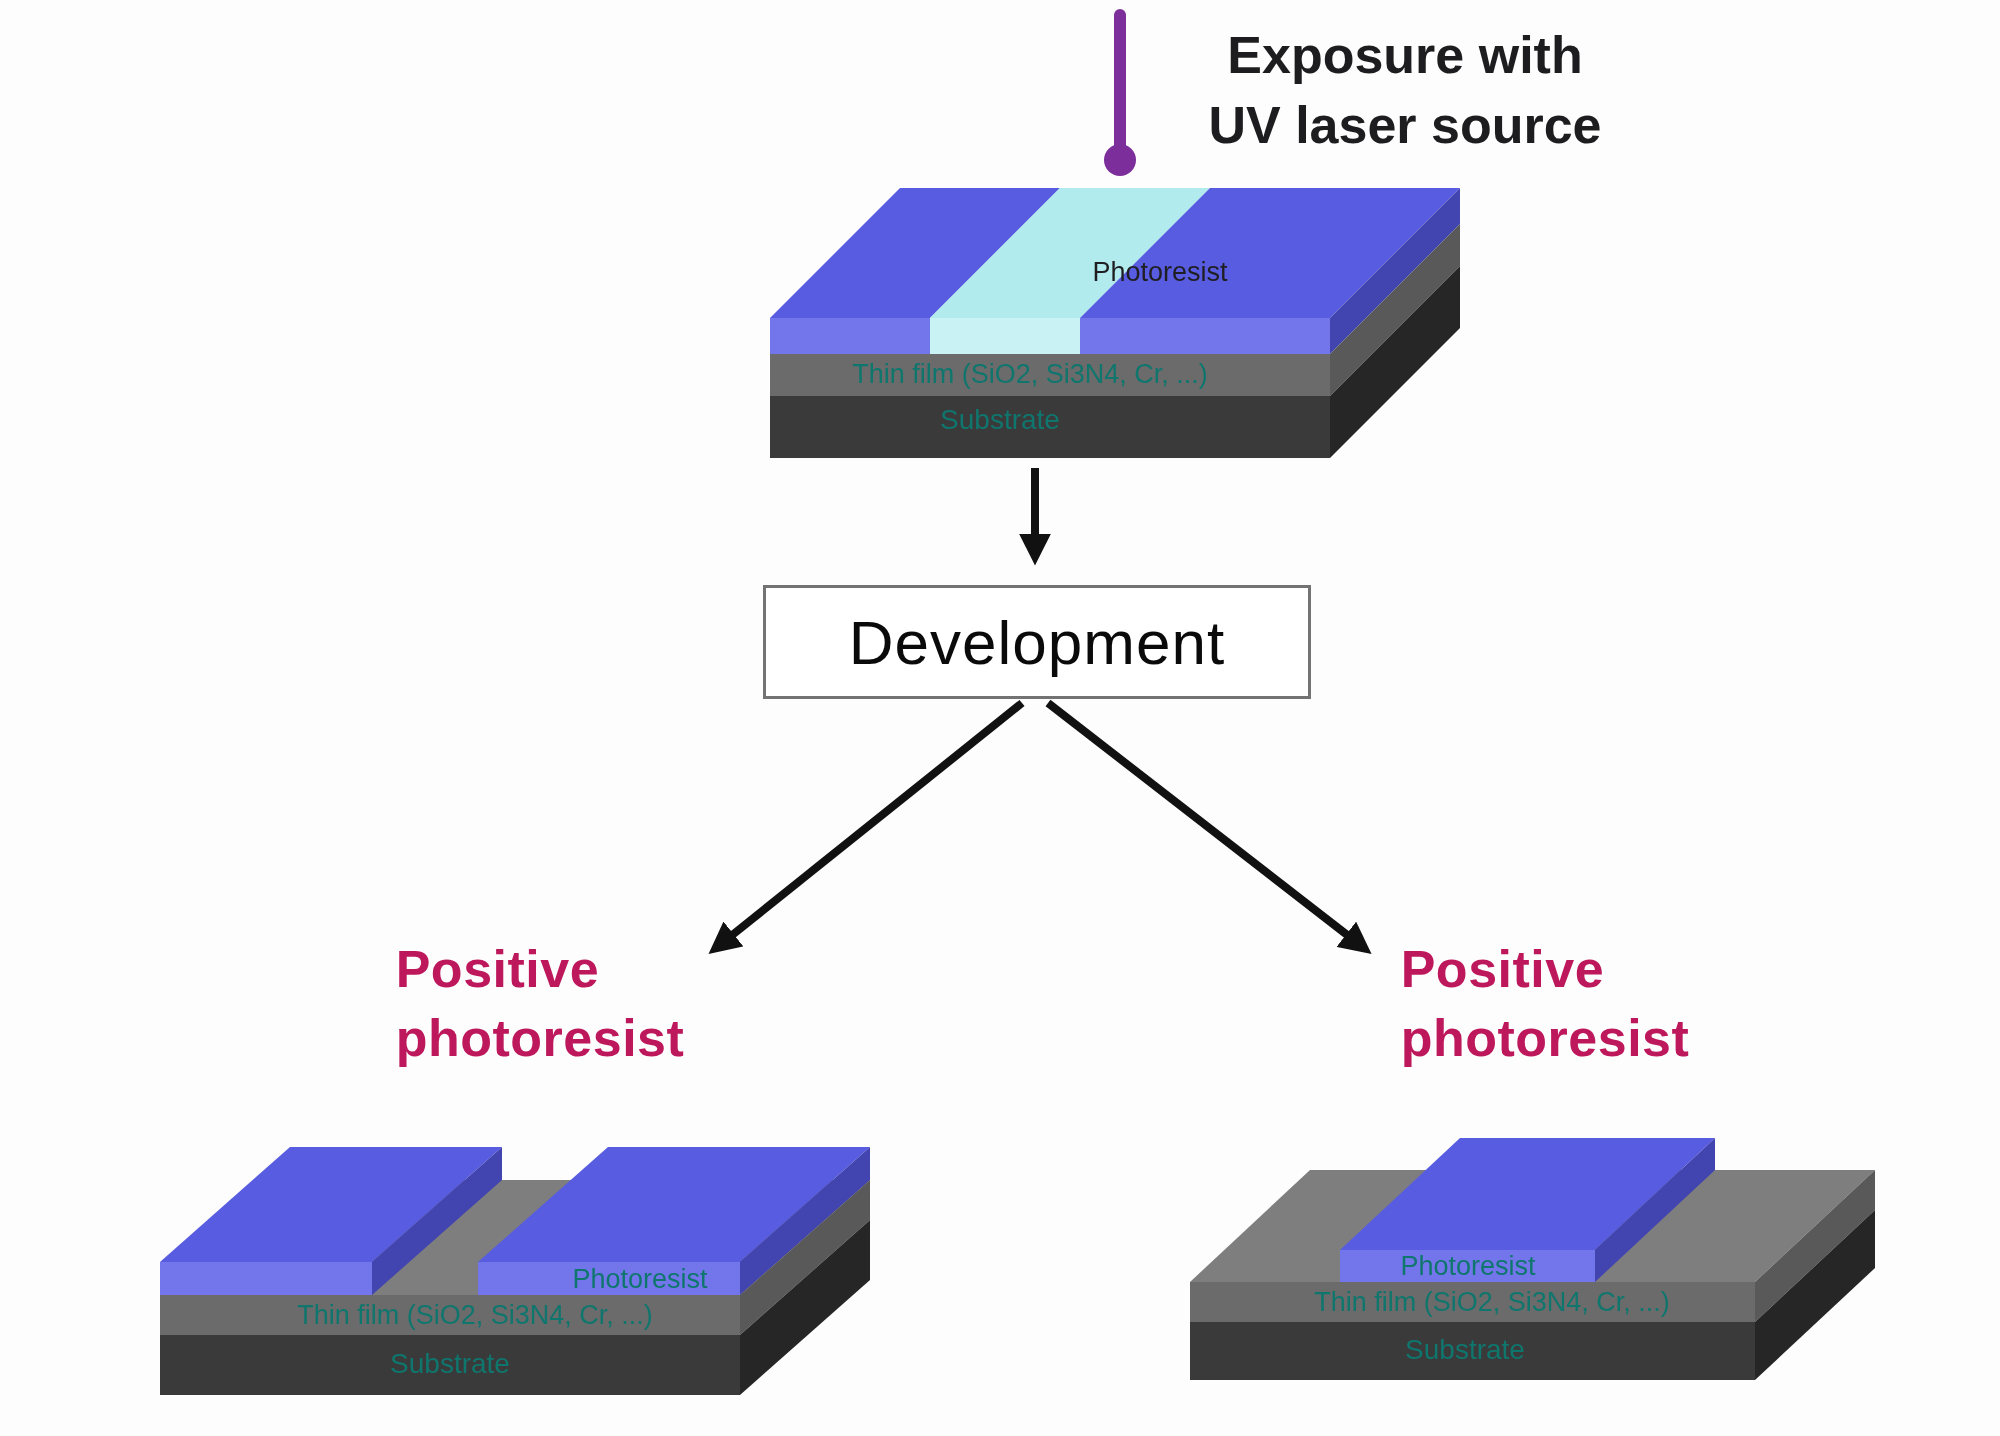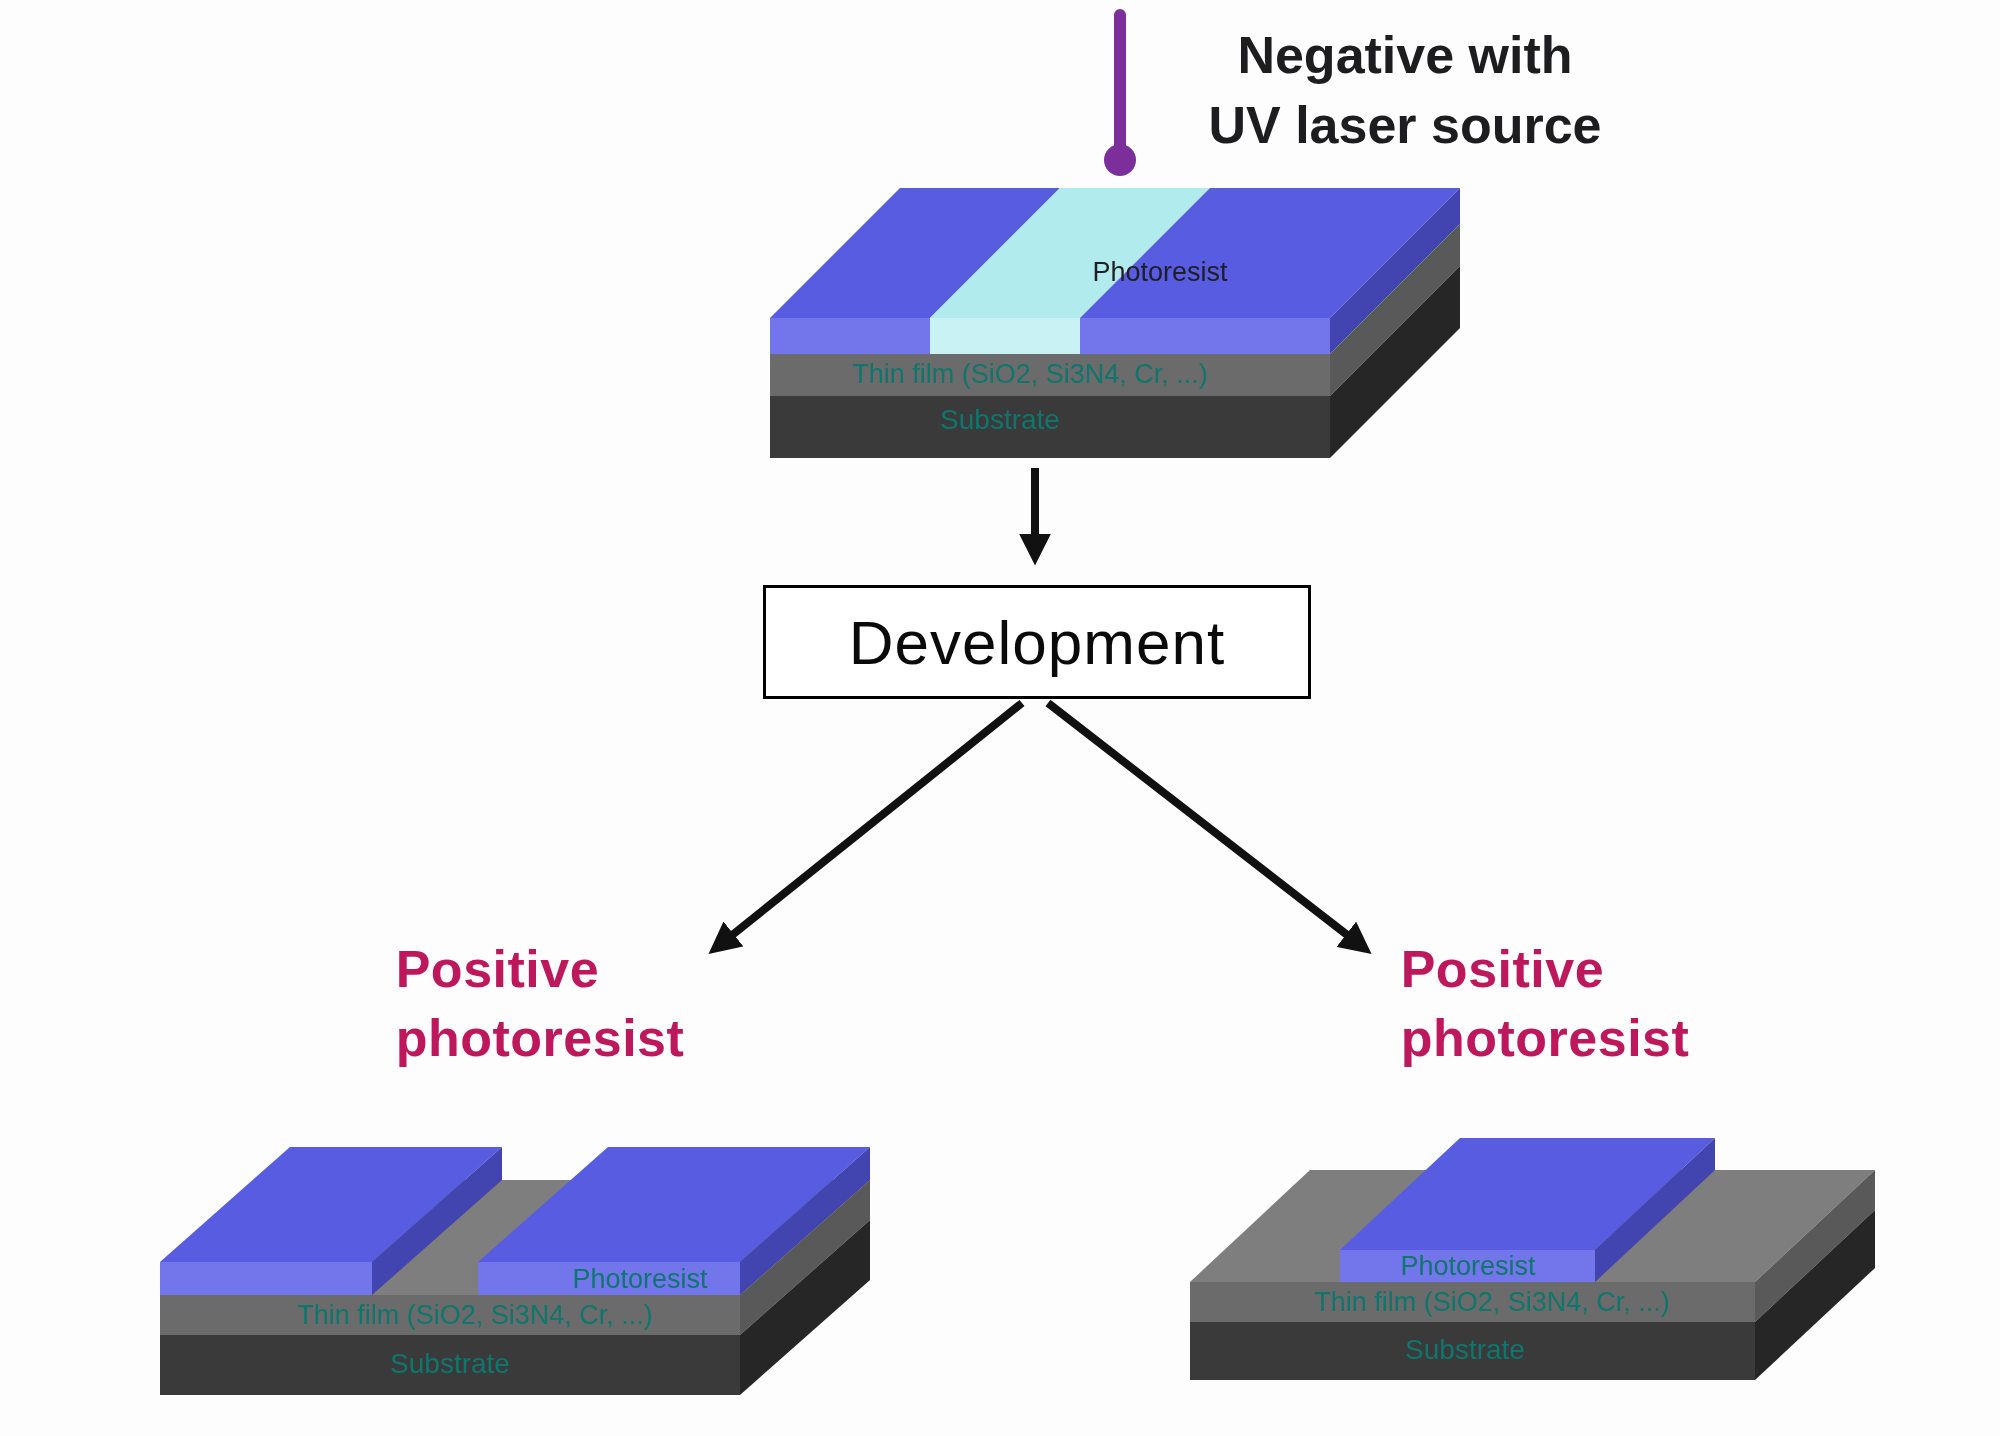--- a/index.html
+++ b/index.html
@@ -30,21 +30,21 @@
     white-space: nowrap;
     font-size: 27px;
     color: #0f766e;
   }
   .layer-label.dark { color: #1f1f23; }
   .dev-box {
     position: absolute;
     left: 763px; top: 585px;
     width: 548px; height: 114px;
     background: #ffffff;
-    border: 3px solid #000000;
+    border: 3px solid #737373;
     display: flex; align-items: center; justify-content: center;
   }
   .dev-text {
     font-size: 62px;
     font-weight: 500;
     color: #0a0a0a;
     letter-spacing: 1px;
   }
   .exposure-label {
     position: absolute;
@@ -113,21 +113,21 @@
       <polygon points="1340,1250 1595,1250 1715,1138 1460,1138" fill="#585ce0"></polygon>
       <polygon points="1340,1250 1595,1250 1595,1282 1340,1282" fill="#7376ea"></polygon>
       <polygon points="1595,1250 1715,1138 1715,1170 1595,1282" fill="#4244b0"></polygon>
       <polygon points="1190,1282 1755,1282 1755,1322 1190,1322" fill="#6b6b6b"></polygon>
       <polygon points="1755,1282 1875,1170 1875,1210 1755,1322" fill="#595959"></polygon>
       <polygon points="1190,1322 1755,1322 1755,1380 1190,1380" fill="#3a3a3a"></polygon>
       <polygon points="1755,1322 1875,1210 1875,1268 1755,1380" fill="#262626"></polygon>
     </g>
   </svg>
 
-  <div class="exposure-label">Negative with
+  <div class="exposure-label">Exposure with
 UV laser source</div>
 
   <div class="layer-label dark" style="left:1160px; top:272px;">Photoresist</div>
   <div class="layer-label" style="left:1030px; top:374px;">Thin film (SiO2, Si3N4, Cr, ...)</div>
   <div class="layer-label" style="left:1000px; top:420px; font-size:28px;">Substrate</div>
 
   <div class="dev-box">
     <span class="dev-text">Development</span>
   </div>
 

